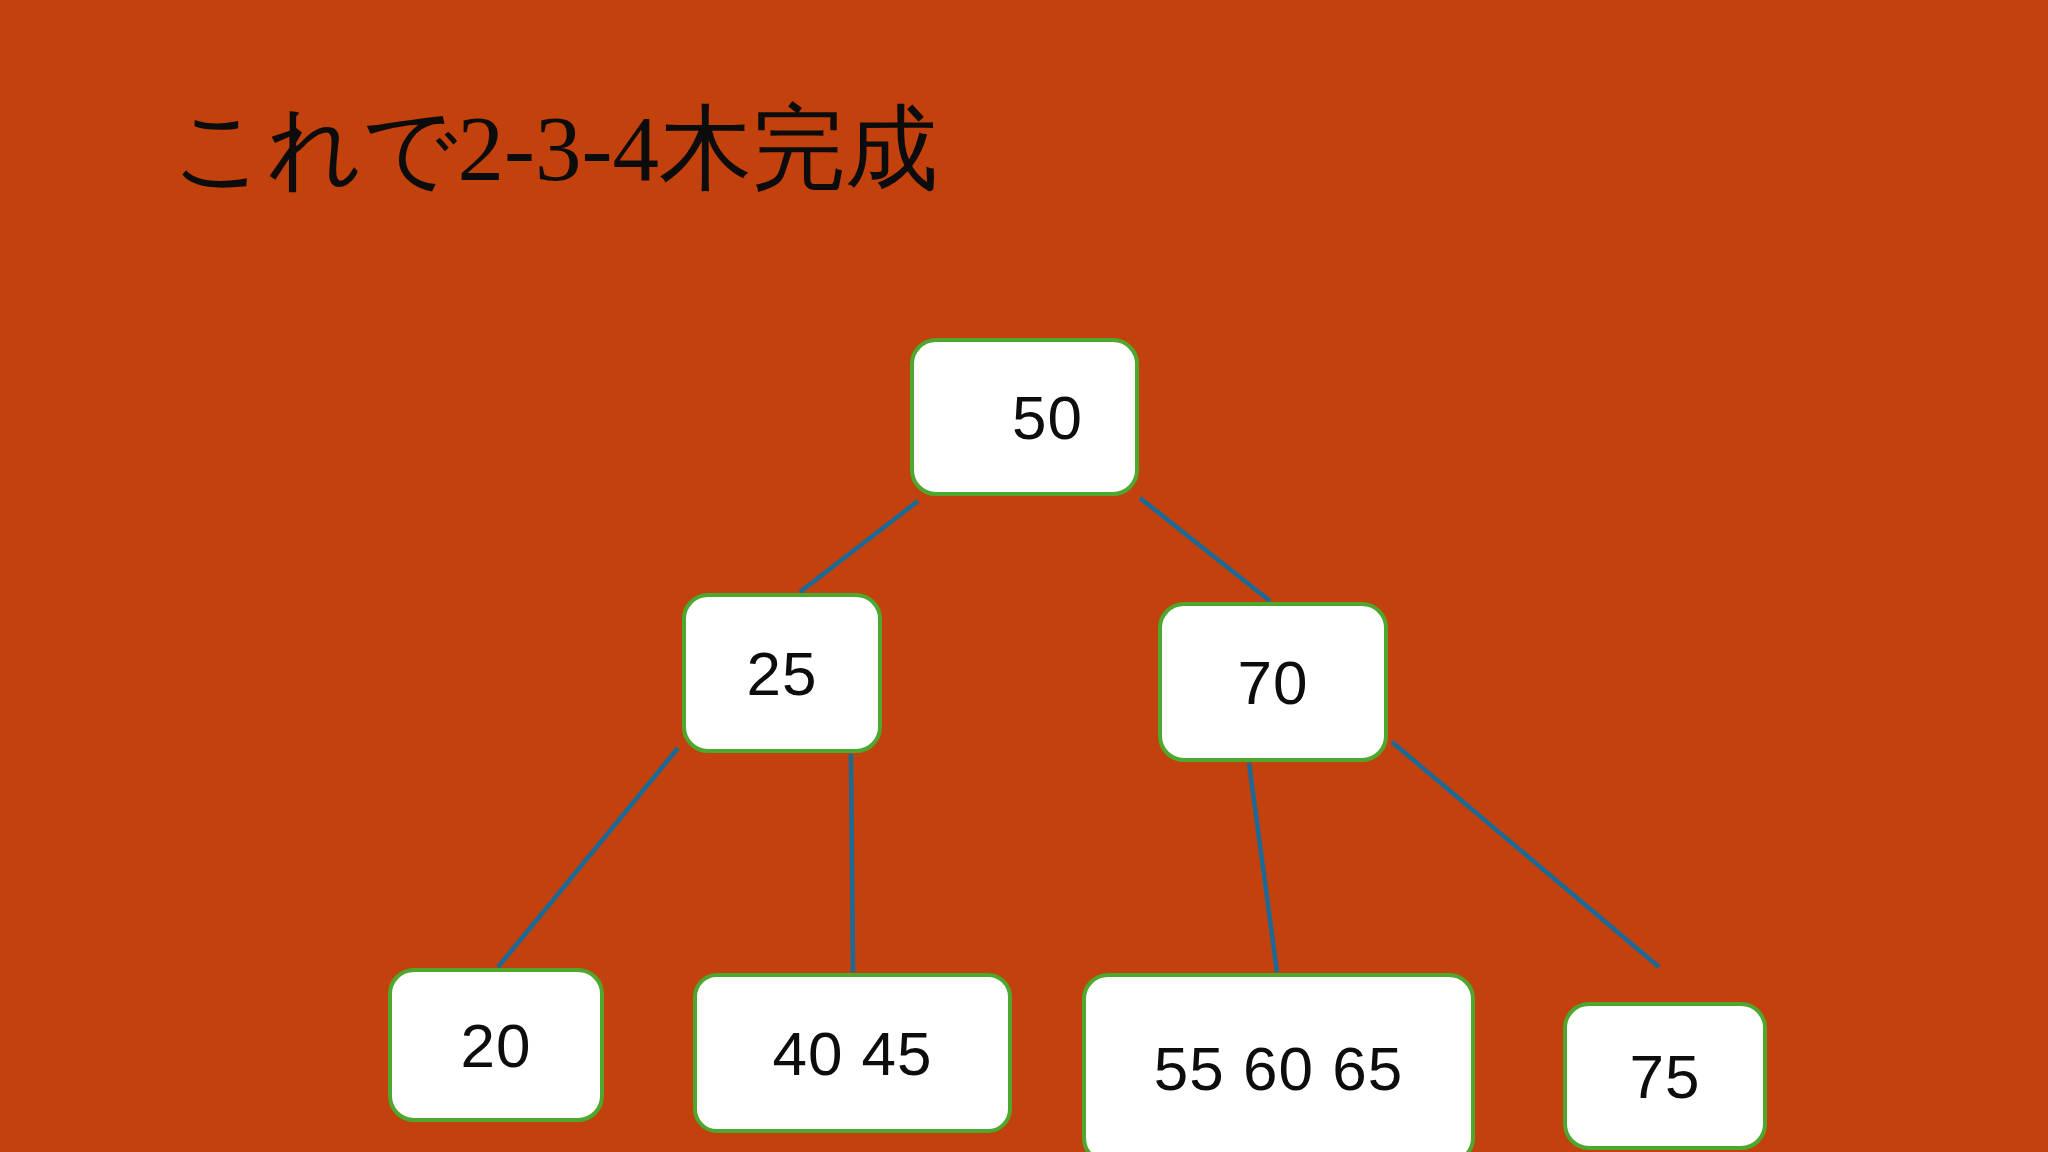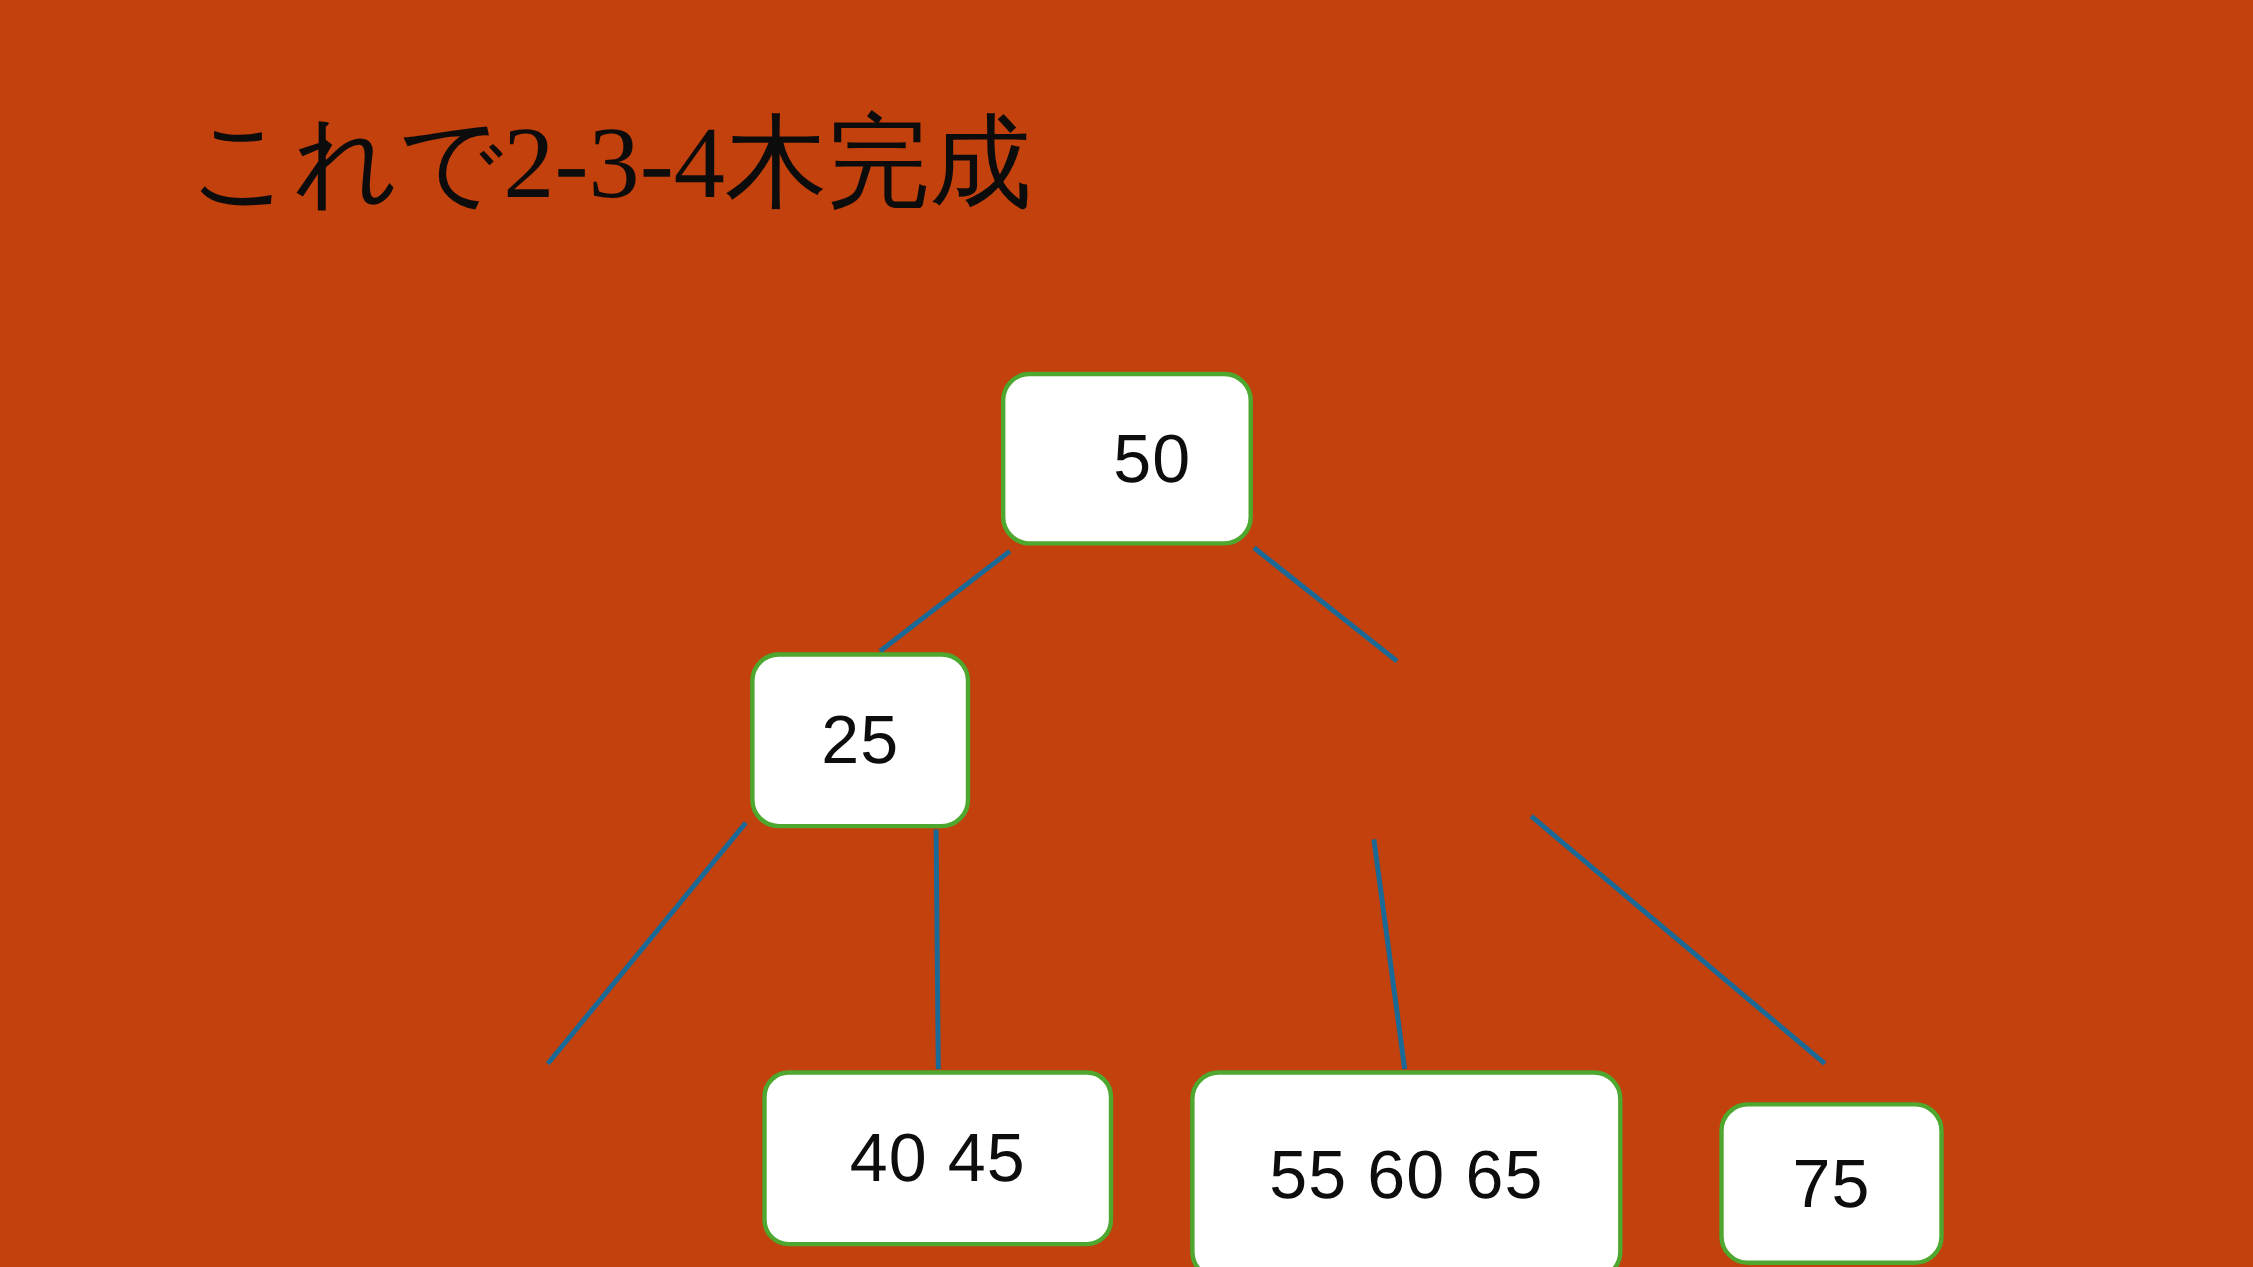--- a/index.html
+++ b/index.html
@@ -76,21 +76,23 @@
     <line x1="678" y1="748" x2="498" y2="967"></line>
     <line x1="851" y1="754" x2="853" y2="972"></line>
     <line x1="1249" y1="763" x2="1277" y2="972"></line>
     <line x1="1392" y1="742" x2="1659" y2="967"></line>
   </svg>
 
   <div class="node n-root">50</div>
 
   <div class="node n-left">25</div>
 
+  <div class="node n-right">70</div>
 
+  <div class="node n-leaf1">20</div>
 
   <div class="node n-leaf2">40 45</div>
 
   <div class="node n-leaf3">55 60 65</div>
 
   <div class="node n-leaf4">75</div>
 
 </div>
 
 </body></html>

